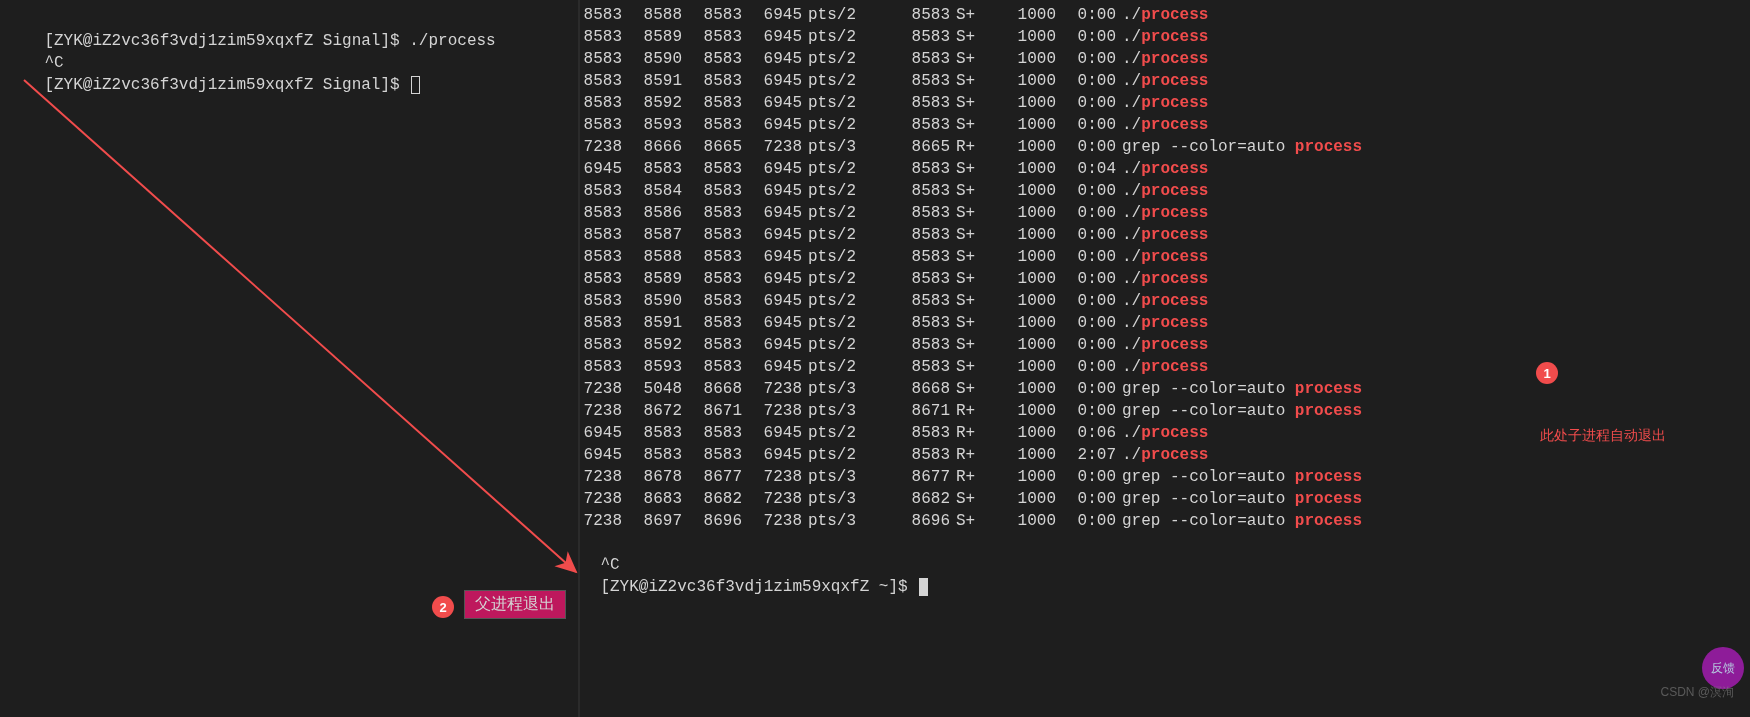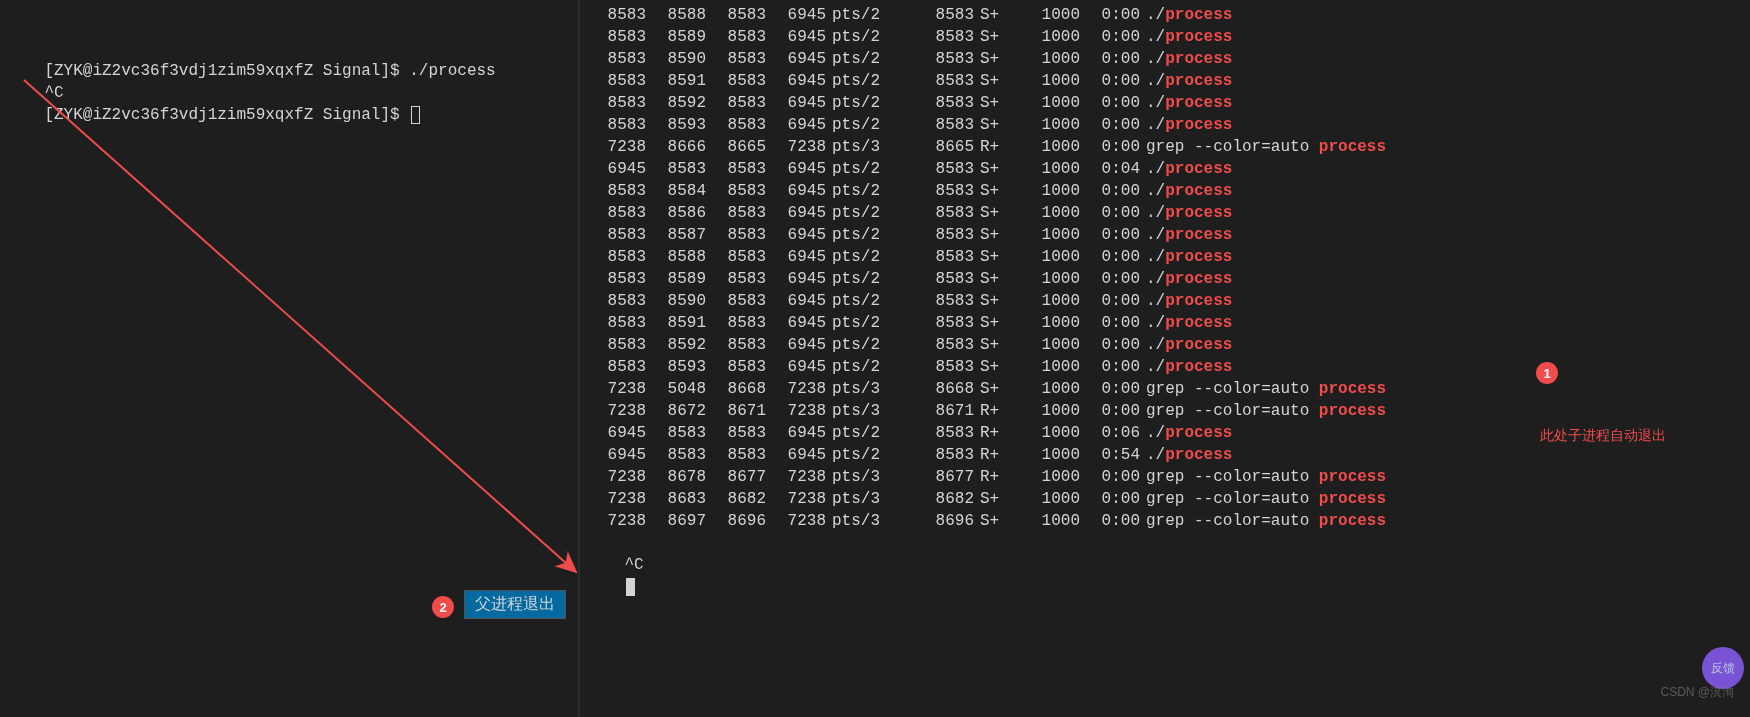--- a/index.html
+++ b/index.html
@@ -6,22 +6,22 @@
   body {
     width:1750px; height:717px;
     background:#1e1e1e;
     font-family:"Consolas","Courier New",monospace;
     font-size:16px;
     color:#d4d4d4;
     overflow:hidden;
     position:relative;
   }
   .pane { position:absolute; top:0; bottom:0; }
-  .left-pane  { left:0;   width:578px; padding:14px 6px;margin-top:24px; }
-  .right-pane { left:580px; right:0;  padding:4px 6px; }
+  .left-pane  { left:0;   width:578px; padding:8px 6px; }
+  .right-pane { left:556px; right:0;  padding:4px 6px; }
   .divider {
     position:absolute; left:578px; top:0; bottom:0; width:2px;
     background:#2b2b2b;
   }
   .line { white-space:pre; line-height:22px; height:22px; }
   .prompt-user { color:#d4d4d4; }
   .cmd-text    { color:#d4d4d4; }
   .hl          { color:#f14c4c; font-weight:bold; }
   .cursor {
     display:inline-block; width:9px; height:18px;
@@ -56,31 +56,31 @@
     font-weight:bold;
   }
   .anno-text {
     position:absolute;
     color:#f14c4c;
     font-family:"Microsoft YaHei","SimSun",sans-serif;
     font-size:14px;
   }
   .anno-text-boxed {
     position:absolute;
-    color:#d4d4d4; background:#0369a1;
+    color:#d4d4d4; background:#be185d;
     border:1px solid #555;
     padding:3px 10px;
     font-family:"Microsoft YaHei","SimSun",sans-serif;
     font-size:16px;
   }
   .feedback-pill {
     position:absolute;
     right:6px; bottom:28px;
     width:42px; height:42px; border-radius:50%;
-    background:#8b5cf6; opacity:.85;
+    background:#a21caf; opacity:.85;
     color:#cfe3ff;
     font-family:"Microsoft YaHei",sans-serif; font-size:12px;
     display:flex; align-items:center; justify-content:center;
     transform:rotate(0deg);
   }
   .watermark {
     position:absolute;
     right:16px; bottom:16px;
     color:#8a8a8a; font-size:12px;
     font-family:Arial,sans-serif;
@@ -120,30 +120,30 @@
       <div class="ps-row"><span class="c c1">8583</span><span class="c c2">8587</span><span class="c c3">8583</span><span class="c c4">6945</span><span class="c5">pts/2</span><span class="c c6">8583</span><span class="c7">S+</span><span class="c c8">1000</span><span class="c c9">0:00</span><span class="c10">./<span class="hl">process</span></span></div>
       <div class="ps-row"><span class="c c1">8583</span><span class="c c2">8588</span><span class="c c3">8583</span><span class="c c4">6945</span><span class="c5">pts/2</span><span class="c c6">8583</span><span class="c7">S+</span><span class="c c8">1000</span><span class="c c9">0:00</span><span class="c10">./<span class="hl">process</span></span></div>
       <div class="ps-row"><span class="c c1">8583</span><span class="c c2">8589</span><span class="c c3">8583</span><span class="c c4">6945</span><span class="c5">pts/2</span><span class="c c6">8583</span><span class="c7">S+</span><span class="c c8">1000</span><span class="c c9">0:00</span><span class="c10">./<span class="hl">process</span></span></div>
       <div class="ps-row"><span class="c c1">8583</span><span class="c c2">8590</span><span class="c c3">8583</span><span class="c c4">6945</span><span class="c5">pts/2</span><span class="c c6">8583</span><span class="c7">S+</span><span class="c c8">1000</span><span class="c c9">0:00</span><span class="c10">./<span class="hl">process</span></span></div>
       <div class="ps-row"><span class="c c1">8583</span><span class="c c2">8591</span><span class="c c3">8583</span><span class="c c4">6945</span><span class="c5">pts/2</span><span class="c c6">8583</span><span class="c7">S+</span><span class="c c8">1000</span><span class="c c9">0:00</span><span class="c10">./<span class="hl">process</span></span></div>
       <div class="ps-row"><span class="c c1">8583</span><span class="c c2">8592</span><span class="c c3">8583</span><span class="c c4">6945</span><span class="c5">pts/2</span><span class="c c6">8583</span><span class="c7">S+</span><span class="c c8">1000</span><span class="c c9">0:00</span><span class="c10">./<span class="hl">process</span></span></div>
       <div class="ps-row"><span class="c c1">8583</span><span class="c c2">8593</span><span class="c c3">8583</span><span class="c c4">6945</span><span class="c5">pts/2</span><span class="c c6">8583</span><span class="c7">S+</span><span class="c c8">1000</span><span class="c c9">0:00</span><span class="c10">./<span class="hl">process</span></span></div>
       <div class="ps-row"><span class="c c1">7238</span><span class="c c2">5048</span><span class="c c3">8668</span><span class="c c4">7238</span><span class="c5">pts/3</span><span class="c c6">8668</span><span class="c7">S+</span><span class="c c8">1000</span><span class="c c9">0:00</span><span class="c10">grep --color=auto <span class="hl">process</span></span></div>
       <div class="ps-row"><span class="c c1">7238</span><span class="c c2">8672</span><span class="c c3">8671</span><span class="c c4">7238</span><span class="c5">pts/3</span><span class="c c6">8671</span><span class="c7">R+</span><span class="c c8">1000</span><span class="c c9">0:00</span><span class="c10">grep --color=auto <span class="hl">process</span></span></div>
       <div class="ps-row"><span class="c c1">6945</span><span class="c c2">8583</span><span class="c c3">8583</span><span class="c c4">6945</span><span class="c5">pts/2</span><span class="c c6">8583</span><span class="c7">R+</span><span class="c c8">1000</span><span class="c c9">0:06</span><span class="c10">./<span class="hl">process</span></span></div>
-      <div class="ps-row"><span class="c c1">6945</span><span class="c c2">8583</span><span class="c c3">8583</span><span class="c c4">6945</span><span class="c5">pts/2</span><span class="c c6">8583</span><span class="c7">R+</span><span class="c c8">1000</span><span class="c c9">0:54</span><span class="c10">./<span class="hl">process</span></span></div>
+      <div class="ps-row"><span class="c c1">6945</span><span class="c c2">8583</span><span class="c c3">8583</span><span class="c c4">6945</span><span class="c5">pts/2</span><span class="c c6">8583</span><span class="c7">R+</span><span class="c c8">1000</span><span class="c c9">2:07</span><span class="c10">./<span class="hl">process</span></span></div>
       <div class="ps-row"><span class="c c1">7238</span><span class="c c2">8678</span><span class="c c3">8677</span><span class="c c4">7238</span><span class="c5">pts/3</span><span class="c c6">8677</span><span class="c7">R+</span><span class="c c8">1000</span><span class="c c9">0:00</span><span class="c10">grep --color=auto <span class="hl">process</span></span></div>
       <div class="ps-row"><span class="c c1">7238</span><span class="c c2">8683</span><span class="c c3">8682</span><span class="c c4">7238</span><span class="c5">pts/3</span><span class="c c6">8682</span><span class="c7">S+</span><span class="c c8">1000</span><span class="c c9">0:00</span><span class="c10">grep --color=auto <span class="hl">process</span></span></div>
       <div class="ps-row"><span class="c c1">7238</span><span class="c c2">8697</span><span class="c c3">8696</span><span class="c c4">7238</span><span class="c5">pts/3</span><span class="c c6">8696</span><span class="c7">S+</span><span class="c c8">1000</span><span class="c c9">0:00</span><span class="c10">grep --color=auto <span class="hl">process</span></span></div>
     </div>
   <div class="line">
     <span>^C</span>
   </div>
   <div class="line">
-    <span class="cursor"></span>
+    <span class="prompt-user">[ZYK@iZ2vc36f3vdj1zim59xqxfZ ~]$ </span><span class="cursor"></span>
   </div>
 </div>
 
 <svg class="arrow" width="1750" height="717">
   <defs>
     <marker id="ah" markerWidth="12" markerHeight="12" refX="10" refY="5" orient="auto">
       <path d="M0,0 L11,5 L0,10 L3,5 Z" fill="#f14c4c"></path>
     </marker>
   </defs>
   <line x1="24" y1="80" x2="576" y2="572" stroke="#f14c4c" stroke-width="2" marker-end="url(#ah)"></line>

